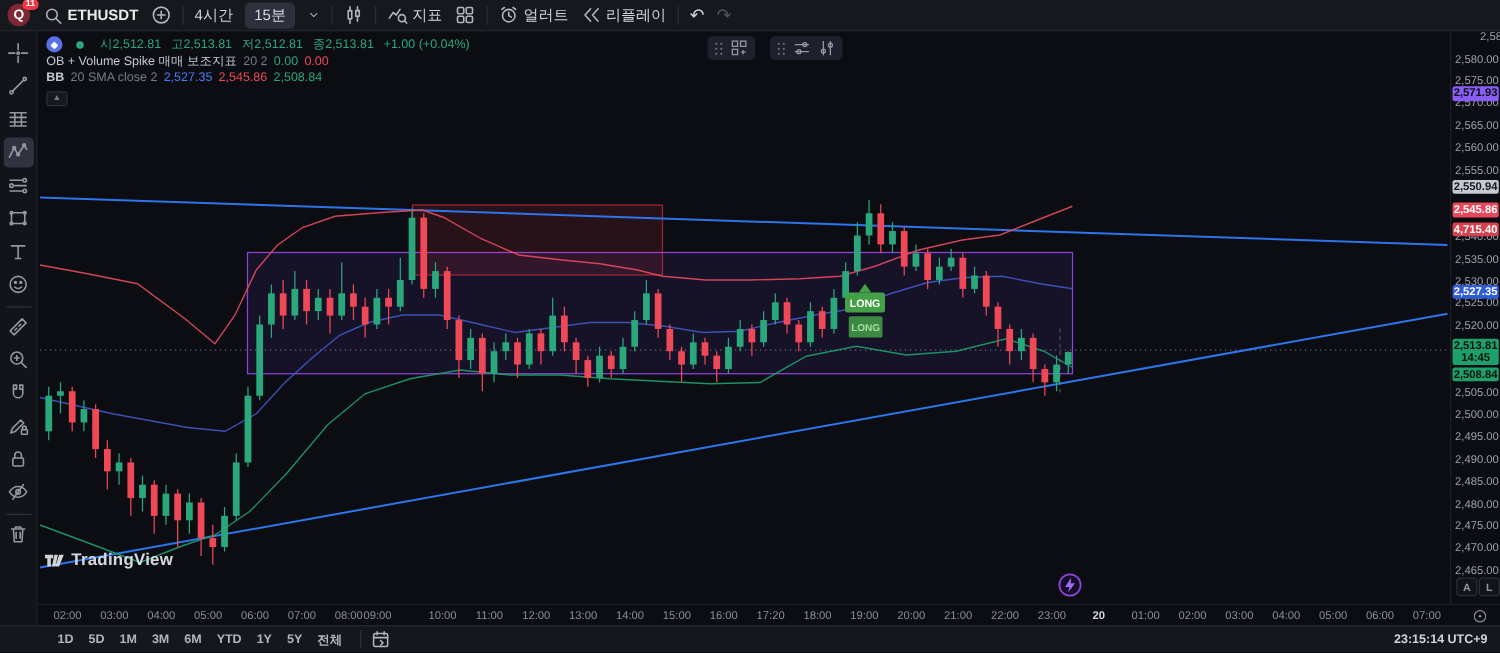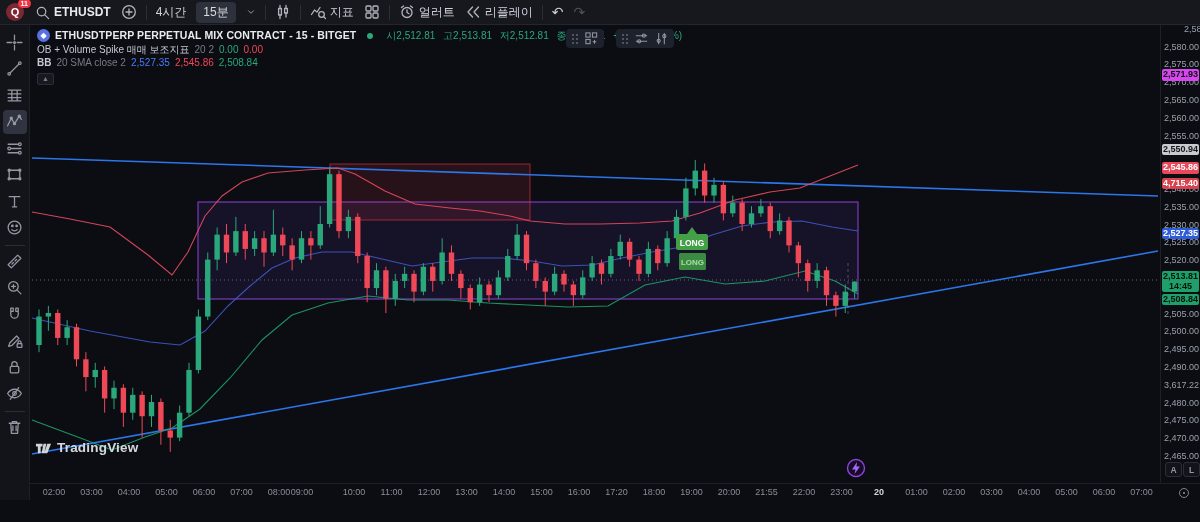--- a/index.html
+++ b/index.html
@@ -603,21 +603,20 @@
         </g>
         <g>
           <circle cx="826" cy="443" r="8.5" fill="rgba(25,12,45,0.85)" stroke="#8e44d8" stroke-width="1.4"></circle>
           <polygon points="827,437 822,444.5 825.5,444.5 824.5,449 830,441.5 826.5,441.5" fill="#a06bf0"></polygon>
         </g>
       </svg>
 
     <div class="legend">
       <div class="lg-row">
         <span class="coin">◆</span>
-        <span class="lg-title">ETHUSDTPERP PERPETUAL MIX CONTRACT - 15 - BITGET</span>
         <span class="mkt-dot"></span>
         <span style="margin-left:8px">
           <span class="g">시</span><span class="g">2,512.81</span>
           <span class="g" style="margin-left:5px">고</span><span class="g">2,513.81</span>
           <span class="g" style="margin-left:5px">저</span><span class="g">2,512.81</span>
           <span class="g" style="margin-left:5px">종</span><span class="g">2,513.81</span>
           <span class="g" style="margin-left:5px">+1.00 (+0.04%)</span>
         </span>
       </div>
       <div class="lg-row">
@@ -694,26 +693,26 @@
       <div class="ptick" style="top: 158.9px;">2,540.00</div>
       <div class="ptick" style="top: 176.7px;">2,535.00</div>
       <div class="ptick" style="top: 194.5px;">2,530.00</div>
       <div class="ptick" style="top: 212.3px;">2,525.00</div>
       <div class="ptick" style="top: 230.1px;">2,520.00</div>
       <div class="ptick" style="top: 247.9px;">2,515.00</div>
       <div class="ptick" style="top: 283.5px;">2,505.00</div>
       <div class="ptick" style="top: 301.3px;">2,500.00</div>
       <div class="ptick" style="top: 319.1px;">2,495.00</div>
       <div class="ptick" style="top: 336.9px;">2,490.00</div>
-      <div class="ptick" style="top: 354.7px;">3,617.22</div>
+      <div class="ptick" style="top: 354.7px;">2,485.00</div>
       <div class="ptick" style="top: 372.5px;">2,480.00</div>
       <div class="ptick" style="top: 390.3px;">2,475.00</div>
       <div class="ptick" style="top: 408.1px;">2,470.00</div>
       <div class="ptick" style="top: 425.9px;">2,465.00</div>
-      <div class="pbadge" style="background: #d946ef; color: rgb(6, 19, 12); top: 44.2292px;">2,571.93</div>
+      <div class="pbadge" style="background: #8b5cf6; color: rgb(6, 19, 12); top: 44.2292px;">2,571.93</div>
       <div class="pbadge" style="background: rgb(200, 202, 208); color: rgb(21, 23, 28); top: 118.954px;">2,550.94</div>
       <div class="pbadge" style="background: rgb(232, 72, 90); color: rgb(255, 255, 255); top: 137.038px;">2,545.86</div>
       <div class="pbadge" style="background: rgb(216, 65, 78); color: rgb(255, 255, 255); top: 152.987px;">4,715.40</div>
       <div class="pbadge" style="background: rgb(46, 91, 216); color: rgb(255, 255, 255); top: 202.934px;">2,527.35</div>
       <div class="pbadge" style="background: rgb(31, 160, 106); color: rgb(7, 19, 12); top: 246.136px;">2,513.81<br>14:45</div>
       <div class="pbadge" style="background: rgb(31, 160, 106); color: rgb(7, 19, 12); top: 268.83px;">2,508.84</div>
       <div class="axis-btn" style="top: 437px; left: 4px;">A</div>
       <div class="axis-btn" style="top: 437px; left: 22px;">L</div>
     </div>
 
@@ -734,27 +733,47 @@
       <div class="ttick" style="left: 361.5px;">11:00</div>
       <div class="ttick" style="left: 399px;">12:00</div>
       <div class="ttick" style="left: 436.5px;">13:00</div>
       <div class="ttick" style="left: 474px;">14:00</div>
       <div class="ttick" style="left: 511.5px;">15:00</div>
       <div class="ttick" style="left: 549px;">16:00</div>
       <div class="ttick" style="left: 586.5px;">17:20</div>
       <div class="ttick" style="left: 624px;">18:00</div>
       <div class="ttick" style="left: 661.5px;">19:00</div>
       <div class="ttick" style="left: 699px;">20:00</div>
-      <div class="ttick" style="left: 736.5px;">21:55</div>
+      <div class="ttick" style="left: 736.5px;">21:00</div>
       <div class="ttick" style="left: 774px;">22:00</div>
       <div class="ttick" style="left: 811.5px;">23:00</div>
       <div class="ttick major" style="left: 849px;">20</div>
       <div class="ttick" style="left: 886.5px;">01:00</div>
       <div class="ttick" style="left: 924px;">02:00</div>
       <div class="ttick" style="left: 961.5px;">03:00</div>
       <div class="ttick" style="left: 999px;">04:00</div>
       <div class="ttick" style="left: 1036.5px;">05:00</div>
       <div class="ttick" style="left: 1074px;">06:00</div>
       <div class="ttick" style="left: 1111.5px;">07:00</div>
     </div>
 
+  <div class="bottombar">
+    <div style="width:40px"></div>
+    <div id="range-buttons" style="display:flex;align-items:center">
+        <div class="range-btn">1D</div>
+        <div class="range-btn">5D</div>
+        <div class="range-btn">1M</div>
+        <div class="range-btn">3M</div>
+        <div class="range-btn">6M</div>
+        <div class="range-btn">YTD</div>
+        <div class="range-btn">1Y</div>
+        <div class="range-btn">5Y</div>
+        <div class="range-btn">전체</div>
+      </div>
+    <div class="tb-divider" style="margin:0 8px"></div>
+    <svg class="ic" width="15" height="15" viewBox="0 0 16 16">
+        <rect x="2" y="3" width="12" height="11" rx="1.5"></rect>
+        <path d="M2 6.5h12M5 1.5V4M11 1.5V4M8 9l2 2-2 2"></path>
+      </svg>
+    <div class="clock">23:15:14 UTC+9</div>
+  </div>
 
 </div>
 
 </body></html>

